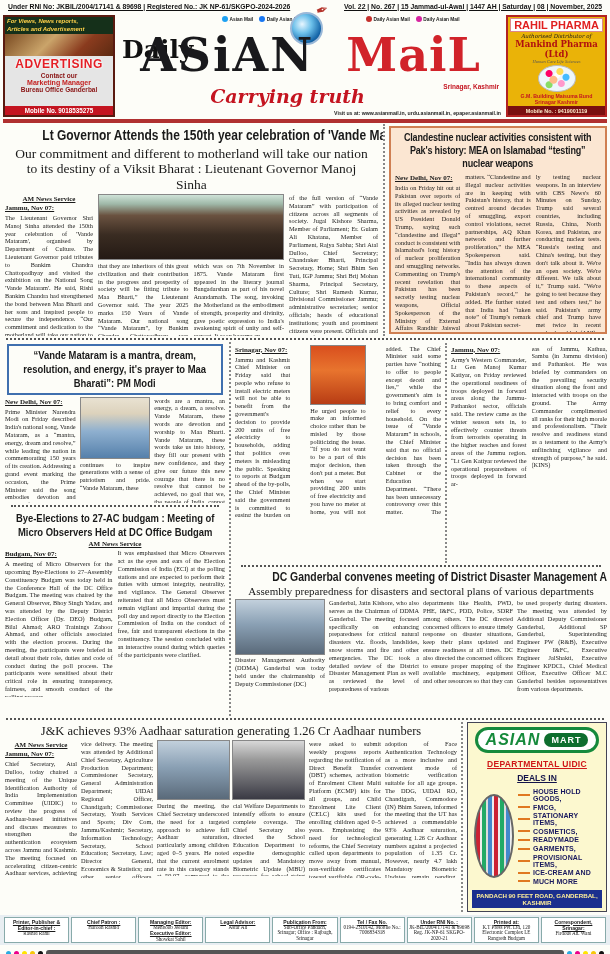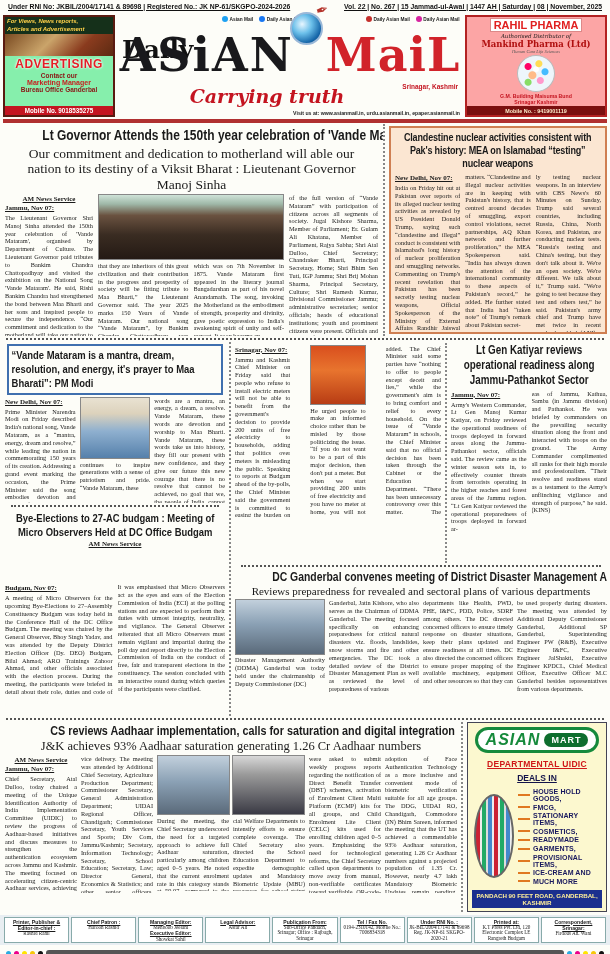--- a/index.html
+++ b/index.html
@@ -7,21 +7,21 @@
   .paper { width:610px; height:954px; margin:0 auto; background:#fdfdf8; position:relative;
            overflow:hidden; font-family:"Liberation Serif",serif; color:#1a1a1a; }
 
   
   .topbar { display:flex; justify-content:space-between; align-items:flex-start; padding:3px 8px 0; height:15px; }
   .topbar span { font:bold 6.8px "Liberation Sans",sans-serif; text-decoration:underline; color:#111; }
   .quill { position:absolute; left:316px; top:1px; font-size:15px; color:#b5342c; transform:rotate(-18deg); }
 
   
   .masthead { display:flex; height:102px; padding:0 3px; gap:3px; }
-  .adL { width:112px; border:2px solid #5a1a10; display:flex; flex-direction:column; overflow:hidden; background:#86efac; }
+  .adL { width:112px; border:2px solid #5a1a10; display:flex; flex-direction:column; overflow:hidden; background:#e5e5e5; }
   .adL .l1 { background:#15301a; color:#ffd24a; font:italic bold 6px "Liberation Sans",sans-serif; padding:1px 2px; line-height:1.25; }
   .adL .collage { height:22px; background:linear-gradient(135deg,#7a4a21,#caa46a 40%,#8a3b1e 70%,#5c2a12); }
   .adL .advert { font:900 12px "Liberation Sans",sans-serif; color:#e41e26; text-shadow:0 0 2px #fff, 0 0 3px #fff; text-align:center; letter-spacing:.5px; padding:1px 0; }
   .adL .c1 { color:#8a1515; font:bold 6.5px "Liberation Sans",sans-serif; text-align:center; }
   .adL .c2 { color:#c42222; font:bold 7px "Liberation Sans",sans-serif; text-align:center; }
   .adL .mob { background:#c41420; color:#fff; font:bold 6.3px "Liberation Sans",sans-serif; text-align:center; padding:1px 0; margin-top:auto; }
 
   .mastC { flex:1; position:relative; }
   .social { position:absolute; top:1px; display:flex; gap:6px; align-items:center; }
   .social-l { left:104px; } .social-r { left:248px; }
@@ -33,21 +33,21 @@
            background:radial-gradient(circle at 35% 35%, #e8f6ff 0%, #6cc0ea 35%, #1565a8 72%, #0b3c66 100%);
            border:2px solid #9ab8d8; }
   .title-row { position:absolute; top:17px; left:0; right:0; text-align:center;
                font:900 46px "DejaVu Serif",serif; line-height:1; white-space:nowrap; }
   .title-black { color:#19191c; letter-spacing:2px; } .title-red { color:#d1232a; letter-spacing:1px;margin-left:16px; }
   .srinagar { position:absolute; right:4px; top:68px; color:#c41420; font:bold 6.5px "Liberation Sans",sans-serif; }
   .tagline { position:absolute; left:0; right:46px; top:70px; text-align:center;
              font:italic bold 19px "DejaVu Serif",serif; color:#c41420; }
   .website { position:absolute; right:2px; bottom:1px; font:bold 5.2px "Liberation Sans",sans-serif; color:#222; }
 
-  .adR { width:142px; border:2px solid #b22222; background:#fca5a5; display:flex; flex-direction:column;
+  .adR { width:101px; border:2px solid #b22222; background:#eab308; display:flex; flex-direction:column;
          align-items:center; overflow:hidden; text-align:center; }
   .adR .t { color:#e02020; font:900 11px "Liberation Sans",sans-serif; border:1px solid #d88; padding:0 3px; margin-top:1px; background:#fff; }
   .adR .s { font:italic 5.5px "DejaVu Serif",serif; margin-top:1px; }
   .adR .b { color:#b01010; font:bold 8.5px "DejaVu Serif",serif;text-align:center; }
   .adR .hт { font:italic 4.5px "Liberation Serif",serif; color:#555; }
   .pills { width:38px; height:38px; border-radius:50%; border:1px solid #bbb; margin:1px 0;
     background:
       radial-gradient(circle at 28% 30%, #f06 0 3px, transparent 4px),
       radial-gradient(circle at 58% 22%, #fd5 0 3px, transparent 4px),
       radial-gradient(circle at 75% 45%, #4bf 0 3px, transparent 4px),
@@ -93,28 +93,28 @@
 
   .nuclear { flex:1; margin:2px 0 2px 4px; background:#fbe6d2; border:2.5px solid #cf7f52; padding:3px 4px; overflow:hidden; }
   .h2n { font:bold 11px/1.2 "Liberation Sans",sans-serif; text-align:center; letter-spacing:-.2px; }
   .ncols { display:flex; gap:5px; margin-top:3px; height:162px; overflow:hidden; }
   .ncols > div { flex:1; }
 
   
   .row2 { display:flex; padding:0 3px; height:374px; }
   .col-left { width:228px; flex:none; border-right:2px dotted #888; padding:1px 4px 0 2px; display:flex; flex-direction:column; overflow:hidden; }
   .modi { height:160px; overflow:hidden; }
-  .h2box { border:2px solid #3f6fae; padding:2px 3px; font:bold 11.5px/1.25 "Liberation Sans",sans-serif; text-align:left; margin:1px 2px 2px; }
+  .h2box { border:2px solid #3f6fae; padding:2px 3px; font:bold 11.5px/1.25 "Liberation Sans",sans-serif; text-align:center; margin:1px 2px 2px; }
   .modi-cols { display:flex; gap:4px; height:112px; overflow:hidden; }
   .modi-cols .c { flex:1; }
   .modi-mid .ph { height:62px; width:100%; margin-bottom:2px; }
   .budgam { flex:1; overflow:hidden; padding-top:2px; }
   .h-bud { font:bold 11.5px/1.25 "Liberation Sans",sans-serif; text-align:center; }
   .bud-cols { display:flex; gap:5px; height:148px; overflow:hidden; margin-top:1px; }
-  .bud-cols > div { flex:1;margin-top:34px; }
+  .bud-cols > div { flex:1; }
 
   .col-right { flex:1; display:flex; flex-direction:column; padding:1px 0 0 4px; overflow:hidden; }
   .or-row { display:flex; height:220px; overflow:hidden; }
   .omar { width:212px; flex:none; border-right:2px dotted #888; padding-right:4px; overflow:hidden; }
   .h-omar { font:bold 12px/1.25 "Liberation Sans",sans-serif; text-align:center; }
   .omar-cols { display:flex; gap:20px; height:172px; overflow:hidden; margin-top:2px; }
   .omar-cols .c { flex:1; }
   .omar-mid .ph { height:60px; width:100%; margin-bottom:2px; }
   .katiyar { flex:1; padding-left:4px; overflow:hidden; }
   .h-kat { font:bold 12px/1.25 "Liberation Sans",sans-serif; text-align:center; }
@@ -237,21 +237,21 @@
     </div>
   </div>
 
   <div class="rule"></div>
 
   <div class="row1">
     <div class="ltgov">
       <div class="h1">
           <span class="hline">Lt Governor Attends the 150th year celebration of 'Vande Mataram'</span>
         </div>
-      <div class="sub1">Our commitment and dedication to motherland will able our nation to its destiny of a Viksit Bharat : Lieutenant Governor Manoj Sinha</div>
+      <div class="sub1">Our commitment and different to motherland will take our nation to its destiny of a Viksit Bharat : Lieutenant Governor Manoj Sinha</div>
       <div class="ltgov-cols">
         <div class="ltgov-c1">
           <div class="agency">AM News Service</div>
           <div class="dateline">Jammu, Nov 07:</div>
           <div class="btxt">The Lieutenant Governor Shri Manoj Sinha attended the 150th year celebration of 'Vande Mataram', organised by Department of Culture. The Lieutenant Governor paid tributes to Bankim Chandra Chattopadhyay and visited the exhibition on the National Song 'Vande Mataram'. He said, Rishi Bankim Chandra had strengthened the bond between Maa Bharti and her sons and inspired people to secure the independence. “Our commitment and dedication to the motherland will take our nation to its destiny of a Viksit Bharat. Young generation must remember</div>
         </div>
         <div class="ltgov-mid">
           <div class="ph ph-crowd"></div>
           <div class="mid2">
             <div class="btxt">that they are inheritors of this great civilization and their contribution in the progress and prosperity of society will be fitting tribute to Maa Bharti,” the Lieutenant Governor said. The year 2025 marks 150 Years of Vande Mataram. Our national song “Vande Mataram”, by Bankim Chandra Chattopadhyay was written during the auspicious occasion of Akshaya Navami</div>
@@ -322,58 +322,52 @@
               <div class="btxt">Jammu and Kashmir Chief Minister on Friday said that people who refuse to install electric meters will not be able to benefit from the government's decision to provide 200 units of free electricity to households, adding that politics over meters is misleading the public. Speaking to reports at Budgam ahead of the by-polls, the Chief Minister said the government is committed to easing the burden on the common people. “We have promised to provide 200 units of free electricity to every household. But without installing a meter, we cannot fulfil this promise,” he said.</div>
             </div>
             <div class="c omar-mid">
               <div class="ph ph-omar"></div>
               <div class="btxt">He urged people to make an informed choice rather than be misled by those politicizing the issue. “If you do not want to be a part of this major decision, then don't put a meter. But when we start providing 200 units of free electricity and you have no meter at home, you will not benefit. Then blame those who are doing politics on this issue,” he</div>
             </div>
             <div class="c btxt">added. The Chief Minister said some parties have “nothing to offer to people except deceit and lies,” while the government's aim is to bring comfort and relief to every household. On the issue of “Vande Mataram” in schools, the Chief Minister said that no official decision has been taken through the Cabinet or the Education Department. “There has been unnecessary controversy over this matter. The Education Minister has not signed any such decision. We will decide what should or should not happen in schools. There should be no external dictation in these matters,” he said. (KNS)</div>
           </div>
         </div>
         <div class="katiyar">
-          <div class="h-kat">
-              <span class="condblock" style="display:block">Lt Gen Katiyar reviews operational readiness along Jammu-Pathankot Sector</span>
-            </div>
           <div class="kat-cols">
             <div>
               <div class="dateline">Jammu, Nov 07:</div>
               <div class="btxt">Army's Western Commander, Lt Gen Manoj Kumar Katiyar, on Friday reviewed the operational readiness of troops deployed in forward areas along the Jammu-Pathankot sector, officials said. The review came as the winter season sets in, to effectively counter threats from terrorists operating in the higher reaches and forest areas of the Jammu region. “Lt Gen Katiyar reviewed the operational preparedness of troops deployed in forward ar-</div>
             </div>
             <div class="btxt">eas of Jammu, Kathua, Samba (in Jammu division) and Pathankot. He was briefed by commanders on the prevailing security situation along the front and interacted with troops on the ground. The Army Commander complimented all ranks for their high morale and professionalism. “Their resolve and readiness stand as a testament to the Army's unflinching vigilance and strength of purpose,” he said.(KINS)</div>
           </div>
         </div>
       </div>
       <div class="hdiv"></div>
       <div class="dc">
         <div class="h-dc">
             <span class="hline">DC Ganderbal convenes meeting of District Disaster Management Authority</span>
           </div>
-        <div class="sub-dc">Reviews preparedness for revealed and sectoral plans of various departments</div>
+        <div class="sub-dc">Assembly preparedness for disasters and sectoral plans of various departments</div>
         <div class="dc-cols">
           <div class="c">
             <div class="ph ph-meet"></div>
             <div class="btxt">Disaster Management Authority (DDMA) Ganderbal was today held under the chairmanship of Deputy Commissioner (DC)</div>
           </div>
           <div class="c btxt">Ganderbal, Jatin Kishore, who also serves as the Chairman of DDMA Ganderbal. The meeting focused specifically on enhancing preparedness for critical natural disasters viz. floods, landslides, snow storms and fire and other emergencies. The DC took a detailed review of the District Disaster Management Plan as well as reviewed the level of preparedness of various</div>
           <div class="c btxt">departments like Health, PWD, PHE, I&amp;FC, PDD, Police, SDRF among others. The DC directed concerned officers to ensure timely response on disaster situations, keep their plans updated and ensure readiness at all times. DC also directed the concerned officers to ensure proper mapping of the available machinery, equipment and other resources so that they can</div>
           <div class="c btxt">be used properly during disasters. The meeting was attended by Additional Deputy Commissioner Ganderbal, Additional SP Ganderbal, Superintending Engineer PW (R&amp;B), Executive Engineer I&amp;FC, Executive Engineer JalShakti, Executive Engineer KPDCL, Chief Medical Officer, Executive Officer M.C Ganderbal besides representatives from various departments.</div>
         </div>
       </div>
     </div>
   </div>
 
   <div class="hdiv"></div>
 
   <div class="row3">
     <div class="cs">
-      <div class="h-cs">
-          <span class="hline">CS reviews Aadhaar implementation, calls for saturation and digital integration</span>
-        </div>
       <div class="sub-cs">J&amp;K achieves 93% Aadhaar saturation generating 1.26 Cr Aadhaar numbers</div>
       <div class="cs-cols">
         <div class="c">
           <div class="agency">AM News Service</div>
           <div class="dateline">Jammu, Nov 07:</div>
           <div class="btxt">Chief Secretary, Atal Dulloo, today chaired a meeting of the Unique Identification Authority of India Implementation Committee (UIDIC) to review the progress of Aadhaar-based initiatives and discuss measures to strengthen the authentication ecosystem across Jammu and Kashmir. The meeting focused on accelerating citizen-centric Aadhaar services, achieving universal coverage, and introducing new technological and policy reforms for efficient ser-</div>
         </div>
         <div class="c btxt">vice delivery. The meeting was attended by Additional Chief Secretary, Agriculture Production Department; Commissioner Secretary, General Administration Department; UIDAI Regional Officer, Chandigarh; Commissioner Secretary, Youth Services and Sports; Div Com, Jammu/Kashmir; Secretary, Information Technology; Secretary, School Education; Secretary, Law; Director General, Economics &amp; Statistics; and other senior officers. Deputy Commissioners from all districts joined the deliberations through video conferencing.</div>
         <div class="cs-phwrap">
           <div class="cs-phrow">

